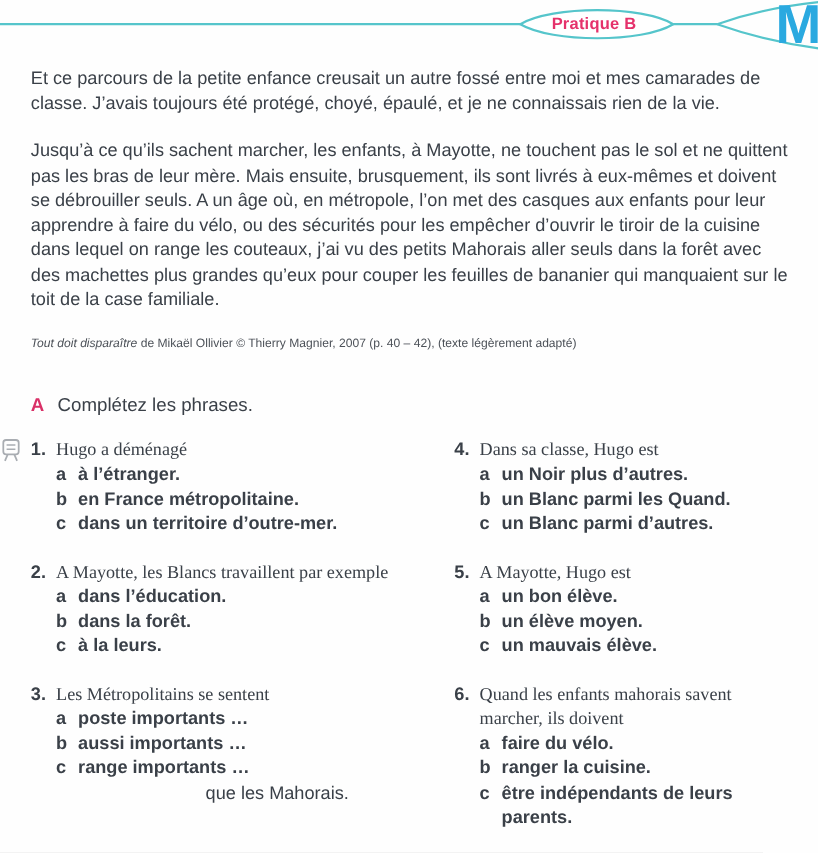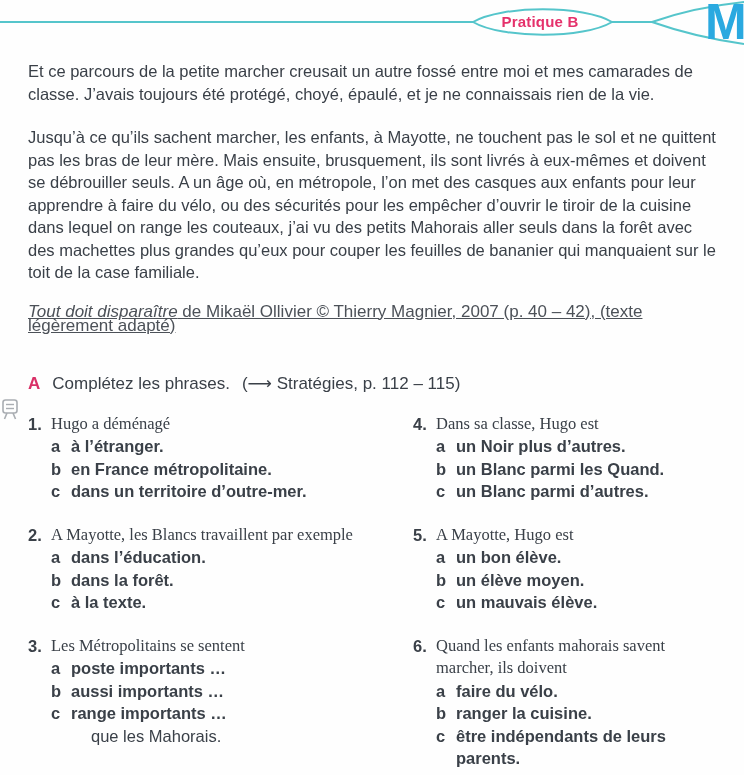--- a/index.html
+++ b/index.html
@@ -27,47 +27,46 @@
     color:#2aa9e0;
     line-height:56px;
   }
   
   .content { position:absolute; left:28px; top:60px; width:690px; }
   .para {
     font-size:16.5px; line-height:22.5px;
     margin:0 0 21px 0;
   }
   .source-line {
-    font-size:17px; line-height:14px;
+    font-size:11px; line-height:14px;
     color:#4c5158;
     margin:10px 0 12px 0;
-    text-decoration:underline;
   }
   .source-title { font-style:italic; }
   
   .exercise-header {
     display:flex; align-items:baseline;
     margin-top:40px; margin-bottom:19px;
     font-size:17px;
   }
   .ex-label { color:#d93067; font-weight:bold; margin-right:12px; }
-  .ex-instruction { margin-right:12px; }
+  .ex-instruction { margin-right:32px; }
   .questions-grid {
     display:grid;
     grid-template-columns:385px 1fr;
     row-gap:21px;
     font-size:16.5px; line-height:22.5px;
   }
   .q-head { display:flex; }
   .q-num { width:23px; flex:none; font-weight:bold; }
   .q-stem { flex:1; padding-right:6px;font-family:Liberation Serif, serif; }
   .option { display:flex; margin-left:23px; }
   .opt-letter { width:20px; flex:none; font-weight:bold; }
   .opt-text { flex:1;font-weight:bold; }
-  .opt-continuation { margin-left:63px; }
+  .opt-continuation { margin-left:63px;text-align:center; }
   
   .worksheet-icon { position:absolute; left:-6px; top:398px; }
 </style>
 </head>
 <body>
 
 <div class="page">
 
   <svg class="header-svg" width="744" height="52" viewBox="0 0 744 52">
     <path d="M0,22 L473,22" stroke="#55c5cb" stroke-width="2" fill="none"></path>
@@ -83,30 +82,29 @@
     <rect x="-8" y="3" width="12" height="16" rx="2" fill="none" stroke="#a9adb2" stroke-width="1.6"></rect>
     <rect x="9" y="2" width="14" height="13" rx="2.5" fill="none" stroke="#a9adb2" stroke-width="1.6"></rect>
     <line x1="12" y1="6.5" x2="20" y2="6.5" stroke="#a9adb2" stroke-width="1.4"></line>
     <line x1="12" y1="10.5" x2="20" y2="10.5" stroke="#a9adb2" stroke-width="1.4"></line>
     <line x1="13" y1="15" x2="10.5" y2="21" stroke="#a9adb2" stroke-width="1.6"></line>
     <line x1="19" y1="15" x2="21.5" y2="21" stroke="#a9adb2" stroke-width="1.6"></line>
   </svg>
 
   <div class="content">
 
-    <p class="para">Et ce parcours de la petite marcher creusait un autre fossé entre moi et mes camarades de classe. J’avais toujours été protégé, choyé, épaulé, et je ne connaissais rien de la vie.</p>
+    <p class="para">Et ce parcours de la petite enfance creusait un autre fossé entre moi et mes camarades de classe. J’avais toujours été protégé, choyé, épaulé, et je ne connaissais rien de la vie.</p>
 
     <p class="para">Jusqu’à ce qu’ils sachent marcher, les enfants, à Mayotte, ne touchent pas le sol et ne quittent pas les bras de leur mère. Mais ensuite, brusquement, ils sont livrés à eux-mêmes et doivent se débrouiller seuls. A un âge où, en métropole, l’on met des casques aux enfants pour leur apprendre à faire du vélo, ou des sécurités pour les empêcher d’ouvrir le tiroir de la cuisine dans lequel on range les couteaux, j’ai vu des petits Mahorais aller seuls dans la forêt avec des machettes plus grandes qu’eux pour couper les feuilles de bananier qui manquaient sur le toit de la case familiale.</p>
 
     <p class="source-line"><span class="source-title">Tout doit disparaître</span><span> de Mikaël Ollivier © Thierry Magnier, 2007 (p. 40 – 42), (texte légèrement adapté)</span></p>
 
     <div class="exercise-header">
       <span class="ex-label">A</span>
       <span class="ex-instruction">Complétez les phrases.</span>
-      <span class="ex-reference">(⟶ Stratégies, p. 112 – 115)</span>
     </div>
 
     <div class="questions-grid">
 
       <div class="question">
         <div class="q-head">
           <span class="q-num">1.</span>
           <span class="q-stem">Hugo a déménagé</span>
         </div>
         <div class="option">
@@ -150,21 +148,21 @@
         <div class="option">
           <span class="opt-letter">a</span>
           <span class="opt-text">dans l’éducation.</span>
         </div>
         <div class="option">
           <span class="opt-letter">b</span>
           <span class="opt-text">dans la forêt.</span>
         </div>
         <div class="option">
           <span class="opt-letter">c</span>
-          <span class="opt-text">à la texte.</span>
+          <span class="opt-text">à la leurs.</span>
         </div>
       </div>
 
       <div class="question">
         <div class="q-head">
           <span class="q-num">5.</span>
           <span class="q-stem">A Mayotte, Hugo est</span>
         </div>
         <div class="option">
           <span class="opt-letter">a</span>

